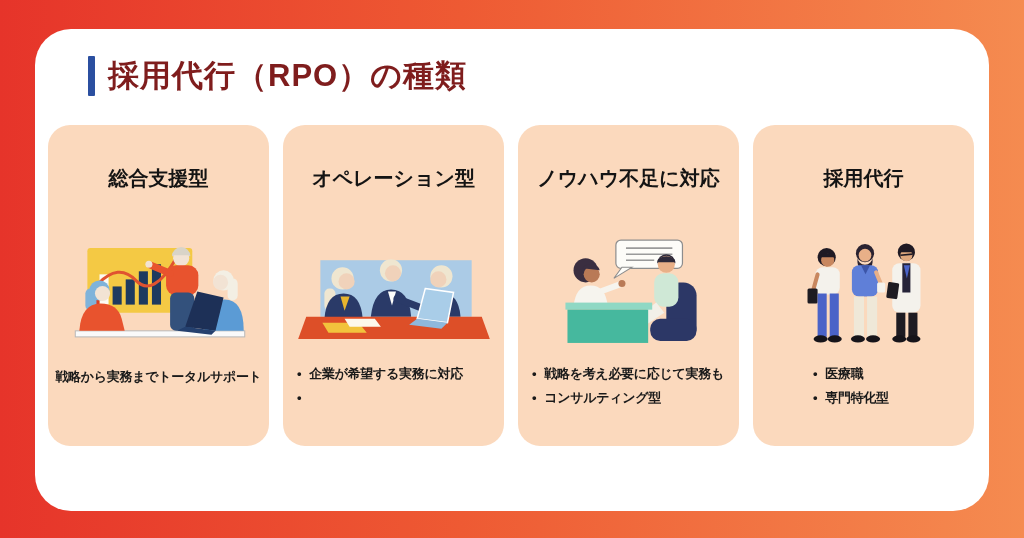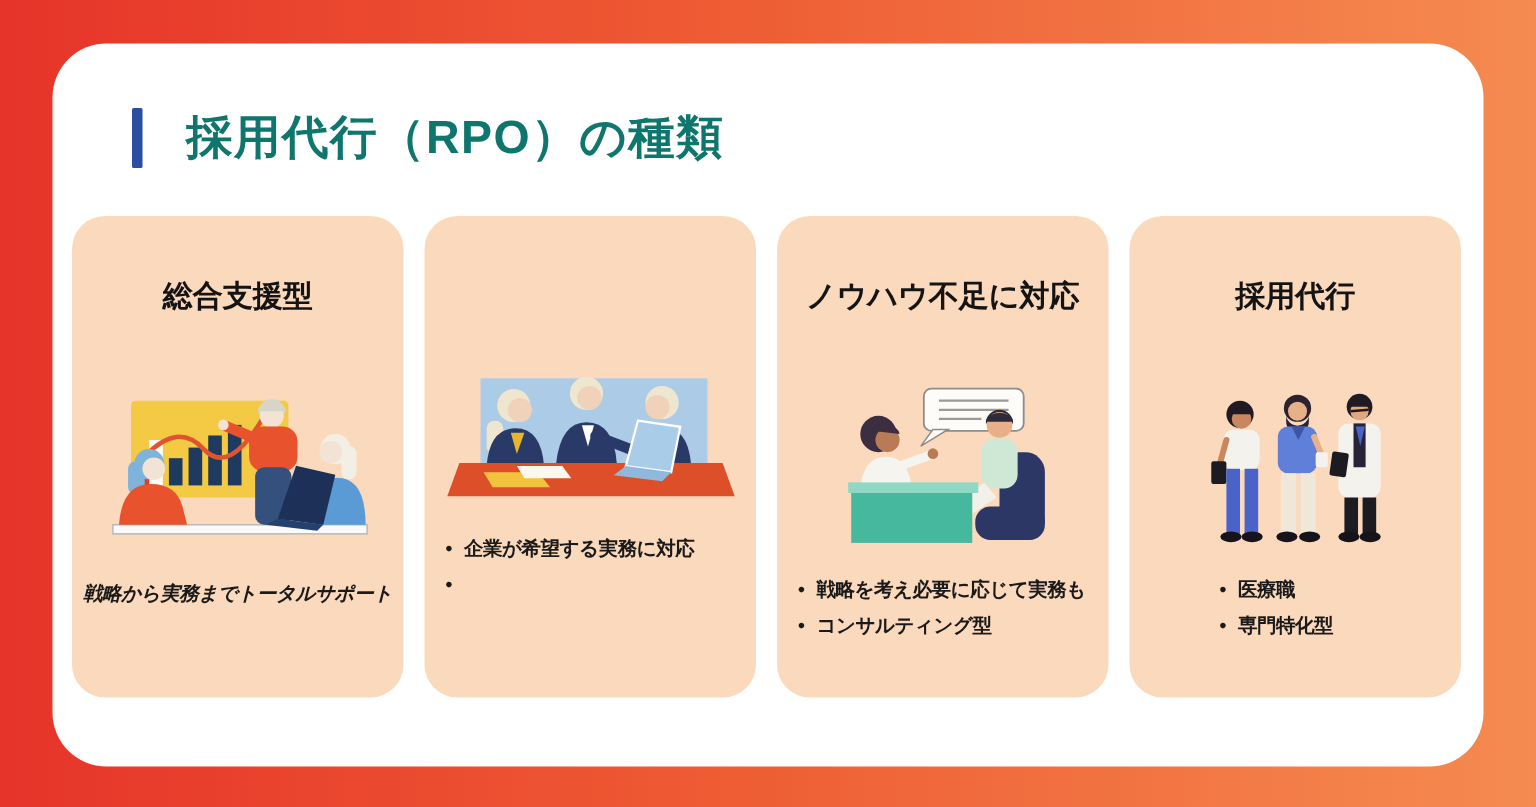--- a/index.html
+++ b/index.html
@@ -17,42 +17,42 @@
     background:#ffffff;border-radius:36px;
   }
   .header{
     position:absolute;left:53px;top:26px;
     display:flex;align-items:center;gap:13px;
   }
   .accent-bar{
     width:7px;height:40px;background:#2b4fa0;border-radius:1px;flex:0 0 auto;
   }
   .title{
-    margin:16px;font-size:31px;font-weight:bold;color:#0f766e;letter-spacing:1px;white-space:nowrap;
+    margin:0;font-size:31px;font-weight:bold;color:#7f1d1d;letter-spacing:1px;white-space:nowrap;
   }
   .cards{
-    position:absolute;left:13px;top:115px;width:926px;
+    position:absolute;left:13px;top:96px;width:926px;
     display:flex;gap:14px;
   }
   .card{
     flex:1 1 0;height:321px;box-sizing:border-box;
     background:#fbd9bd;border-radius:22px;
     padding:40px 10px 0;
     display:flex;flex-direction:column;align-items:center;
   }
   .card-title{
     margin:0;font-size:20px;font-weight:bold;color:#141414;text-align:center;white-space:nowrap;
   }
   .illo{
     margin-top:42px;height:116px;
     display:flex;align-items:center;justify-content:center;align-self:stretch;
   }
   .card-desc{
     margin:18px -8px 0;font-size:13px;font-weight:bold;
-    text-align:center;white-space:nowrap;letter-spacing:-0.3px;font-style:italic;
+    text-align:center;white-space:nowrap;letter-spacing:-0.3px;
   }
   .bullets{
     margin:12px 0 0;padding:0 0 0 4px;list-style:none;
     font-size:13px;font-weight:bold;align-self:stretch;
   }
   .bullets li{
     display:flex;align-items:baseline;gap:8px;
     line-height:24px;white-space:nowrap;letter-spacing:-0.3px;
   }
   .bullets li .dot{flex:0 0 auto;}
@@ -100,20 +100,21 @@
           <circle cx="156" cy="48" r="7.5" fill="#f2e3d4"></circle>
           <path d="M140 96 q0 -31 20 -31 q19 0 19 31 z" fill="#5b9bd5"></path>
           <polygon points="133,57 159,63 151,96 121,92" fill="#1d3057"></polygon>
           <polygon points="121,92 151,96 147,100 113,96" fill="#24406e"></polygon>
         </svg>
       </div>
       <p class="card-desc">戦略から実務までトータルサポート</p>
     </section>
 
     <section class="card">
+      <h2 class="card-title">オペレーション型</h2>
       <div class="illo">
         <svg width="192" height="116" viewBox="0 0 190 115">
           <rect x="22" y="26" width="150" height="56" fill="#abcbe6"></rect>
           <rect x="26" y="54" width="11" height="22" rx="5" fill="#efe6d0"></rect>
           <circle cx="44" cy="44" r="11" fill="#efe6d0"></circle>
           <circle cx="48" cy="47" r="8" fill="#f0d2ba"></circle>
           <path d="M26 84 q2 -25 19 -25 q17 0 19 25 z" fill="#2a3a68"></path>
           <polygon points="42,62 51,62 46,76" fill="#e8b52e"></polygon>
           <circle cx="92" cy="36" r="11" fill="#efe6d0"></circle>
           <circle cx="94" cy="39" r="8" fill="#f0d2ba"></circle>

